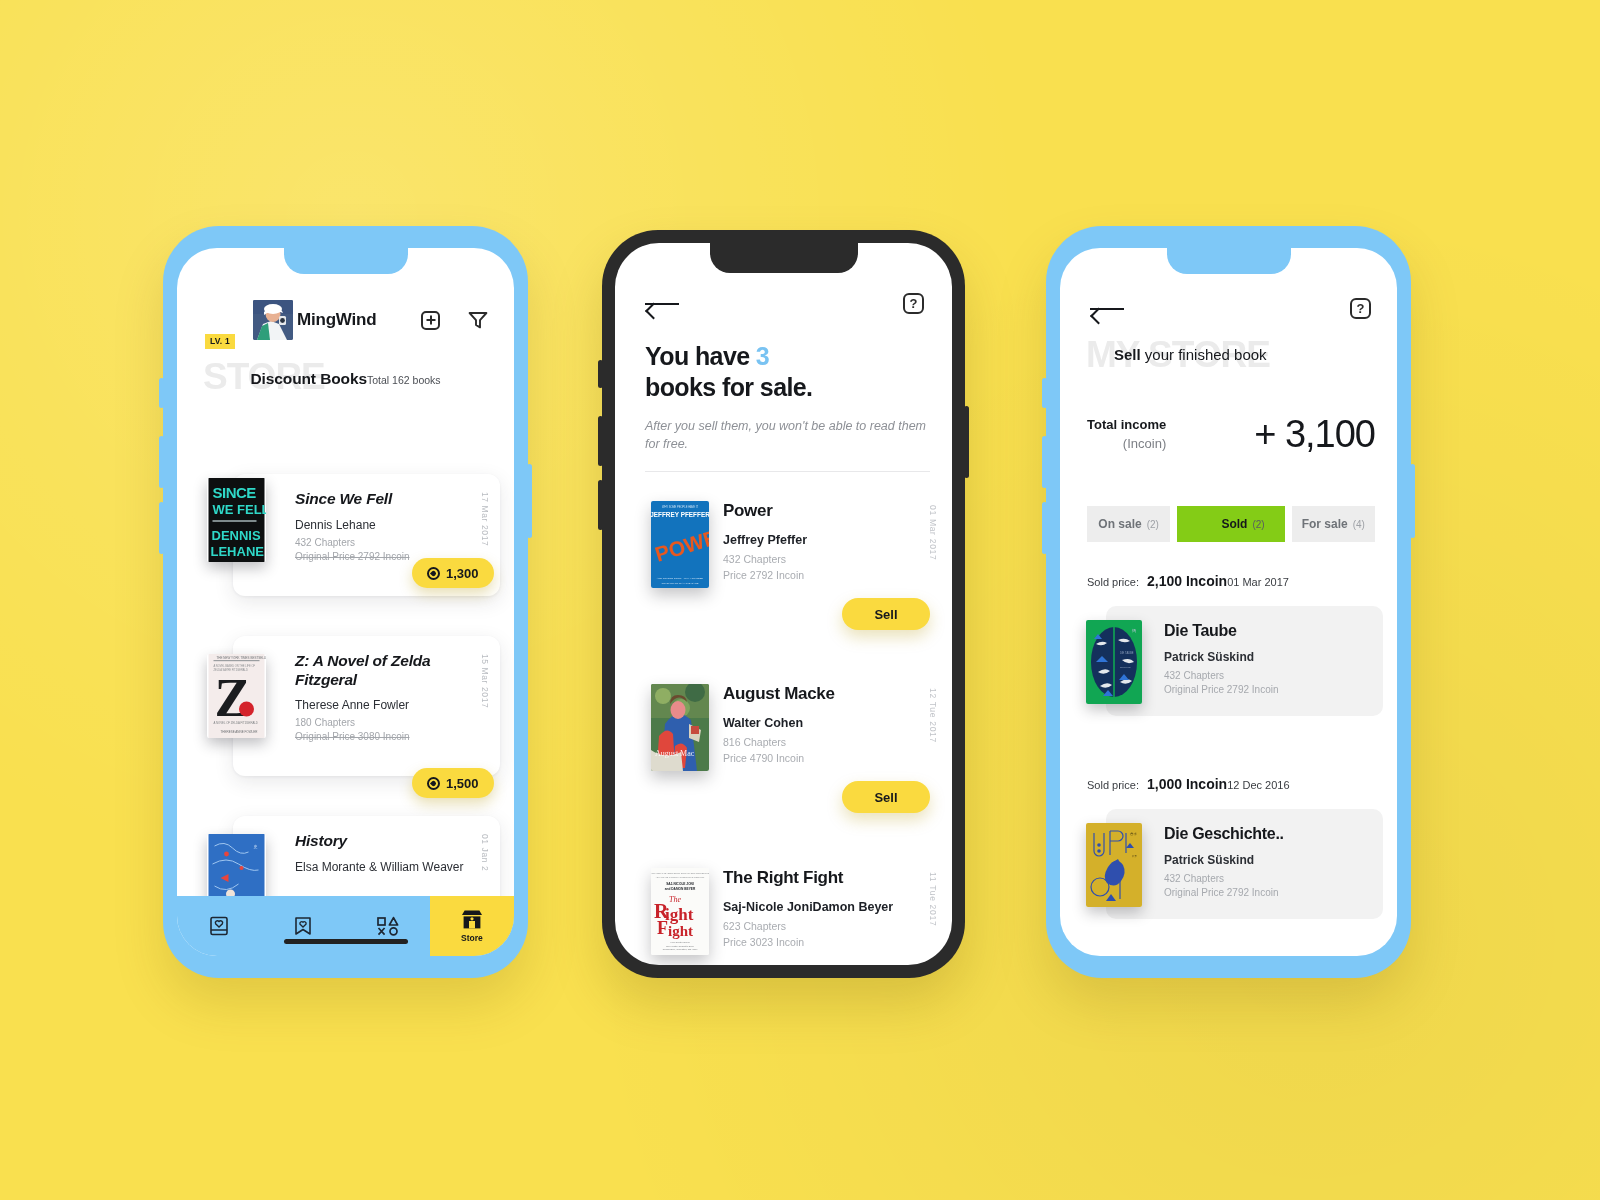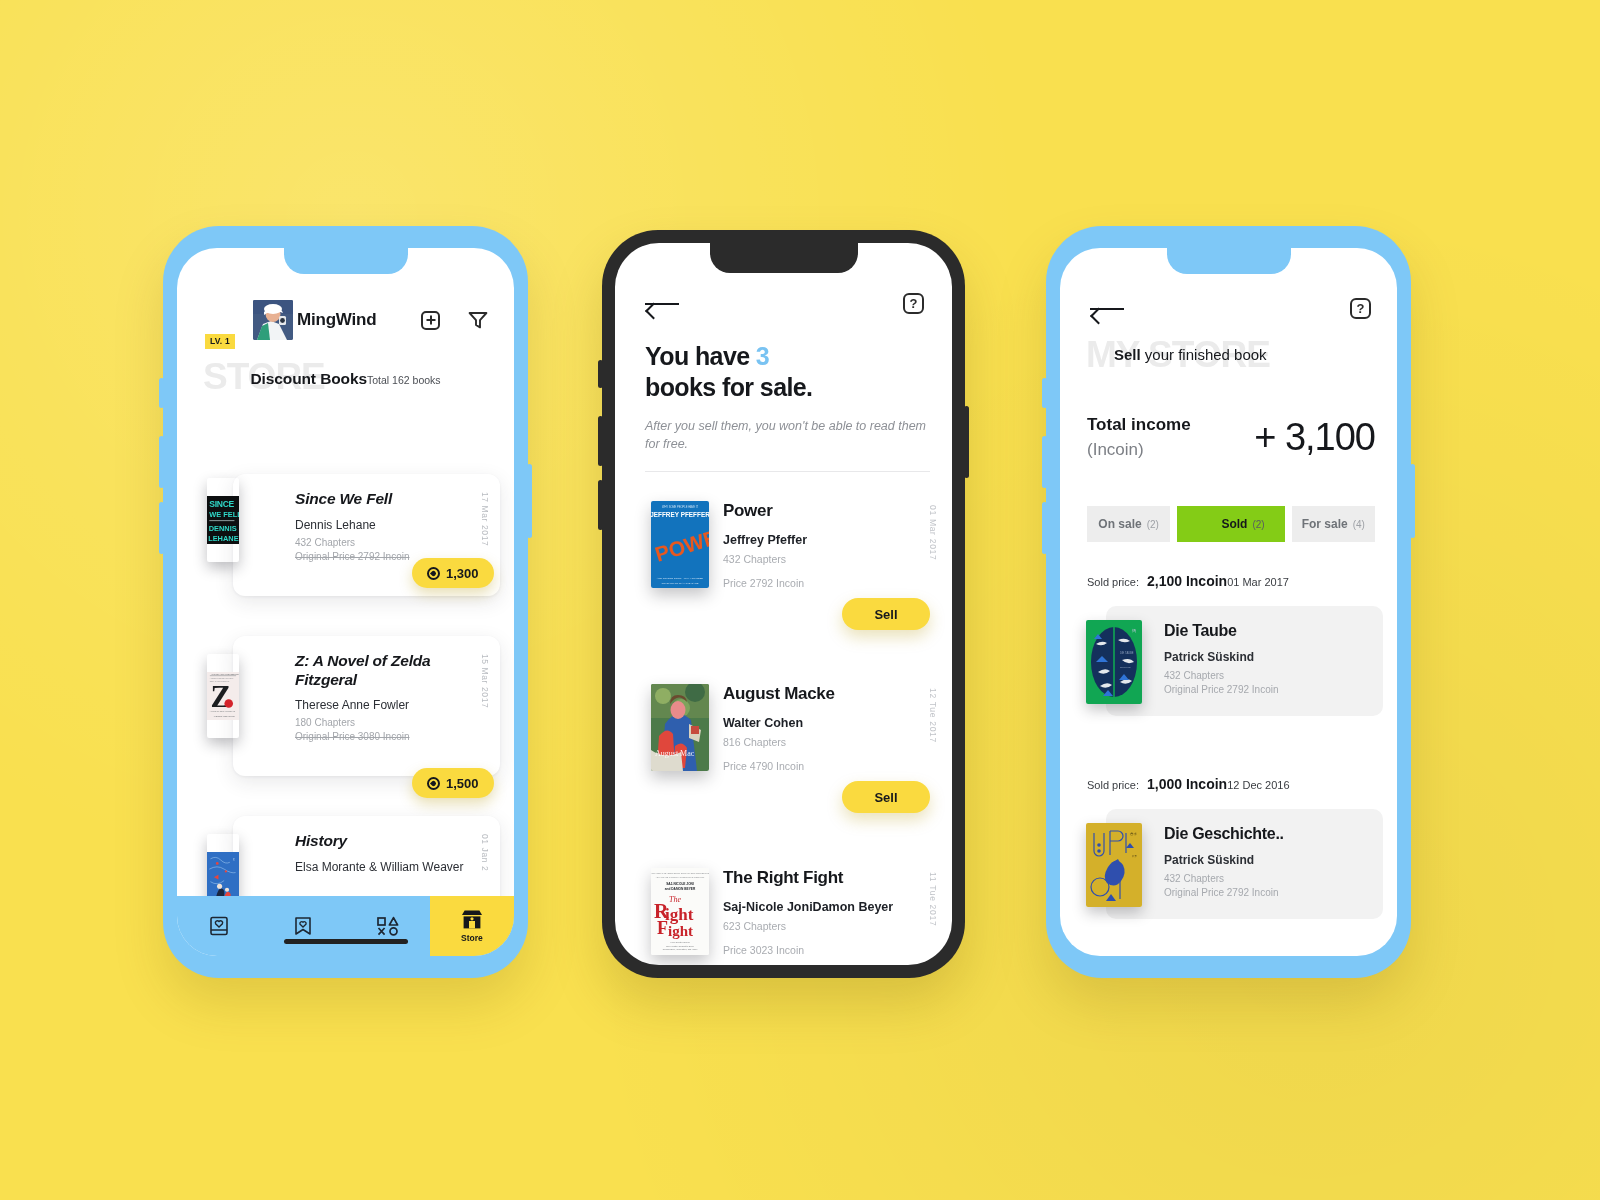--- a/index.html
+++ b/index.html
@@ -86,21 +86,21 @@
              user-select:none;}
   #p1wm{left:26px;top:108px;font-size:37px;}
   .sect-row{position:absolute;left:26px;right:26px;top:122px;
             display:flex;align-items:baseline;justify-content:center;}
   .sect-title{font-size:15.5px;font-weight:700;letter-spacing:-.1px;}
   .sect-meta{font-size:10.5px;color:#4c4f55;}
 
   .cardlist{position:absolute;left:0;right:0;top:178px;bottom:0;}
   .bcard{position:absolute;left:56px;right:14px;background:#fff;border-radius:12px;
          box-shadow:0 6px 20px rgba(40,40,50,.10), 0 1px 3px rgba(40,40,50,.06);}
-  .cover{position:absolute;width:32px;height:84px;border-radius:2px;overflow:hidden;
+  .cover{position:absolute;width:59px;height:84px;border-radius:2px;overflow:hidden;
          box-shadow:0 6px 14px rgba(30,30,40,.28);}
   .binfo{padding:16px 16px 14px 62px;}
   .btitle{font-size:15.5px;font-weight:700;line-height:1.2;letter-spacing:-.2px;font-style:italic;}
   .bauthor{font-size:12px;color:#2c2f35;margin-top:9px;}
   .bchap{font-size:10px;color:#a3a6ab;margin-top:5px;}
   .bprice-old{font-size:10px;color:#a3a6ab;margin-top:3px;text-decoration:line-through;}
   .vdate{position:absolute;right:10px;top:18px;font-size:8.5px;color:#b9bcc1;
          writing-mode:vertical-rl;letter-spacing:.6px;}
   .pill{position:absolute;background:#fada3f;border-radius:20px;height:30px;
         display:flex;align-items:center;gap:6px;padding:0 15px;
@@ -135,37 +135,37 @@
   .p2-rule{position:absolute;left:30px;right:22px;top:228px;height:1px;background:#e8e8ea;}
 
   .s2list{position:absolute;left:0;right:0;top:240px;bottom:0;}
   .s2item{position:absolute;left:0;right:0;}
   .s2cover{position:absolute;left:36px;top:0;width:58px;height:87px;border-radius:2px;
            overflow:hidden;box-shadow:0 7px 16px rgba(30,30,40,.26);}
   .s2body{margin-left:108px;padding-right:38px;}
   .s2title{font-size:17px;font-weight:800;letter-spacing:-.3px;}
   .s2auth{font-size:12.5px;font-weight:600;color:#1d2026;margin-top:12px;}
   .s2chap{font-size:10.5px;color:#a9acb1;margin-top:6px;}
-  .s2price{font-size:10.5px;color:#a9acb1;margin-top:12px;}
+  .s2price{font-size:10.5px;color:#a9acb1;margin-top:4px;}
   .s2date{position:absolute;right:14px;top:4px;font-size:8.5px;color:#c0c3c8;
           writing-mode:vertical-rl;letter-spacing:.7px;}
   .sellbtn{position:absolute;right:22px;background:#fada3f;border-radius:20px;
            height:32px;min-width:88px;display:flex;align-items:center;justify-content:center;
            font-size:13px;font-weight:700;color:#16181c;
            box-shadow:0 7px 16px rgba(180,150,10,.28);cursor:pointer;}
 
   
   .p3-head{position:absolute;left:30px;right:26px;top:50px;
            display:flex;align-items:center;justify-content:space-between;}
   #p3wm{left:26px;top:86px;font-size:37px;}
   .p3-sub{position:absolute;left:54px;top:98px;font-size:15px;font-weight:400;color:#16181c;}
   .p3-sub b{font-weight:800;}
   .income{position:absolute;left:27px;right:22px;top:165px;
           display:flex;align-items:center;justify-content:space-between;}
-  .income-lab{font-size:17px;font-weight:700;line-height:1.45;}
+  .income-lab{font-size:13px;font-weight:700;line-height:1.45;text-align:right;}
   .income-lab span{display:block;font-weight:400;color:#7c7f85;}
   .income-val{font-size:38px;font-weight:300;letter-spacing:-1px;white-space:nowrap;}
 
   .segs{position:absolute;left:27px;right:22px;top:258px;display:flex;gap:7px;}
   .seg{flex:1;height:36px;background:#ededed;display:flex;align-items:center;
        justify-content:center;gap:5px;font-size:12px;font-weight:700;color:#6f7378;cursor:pointer;}
   .seg .n{font-size:10px;font-weight:400;color:#9ea1a6;}
   .seg.on{background:#84cc16;color:#16181c;padding-left:24px;}
   .seg.on .n{color:#5a5c60;}
 

